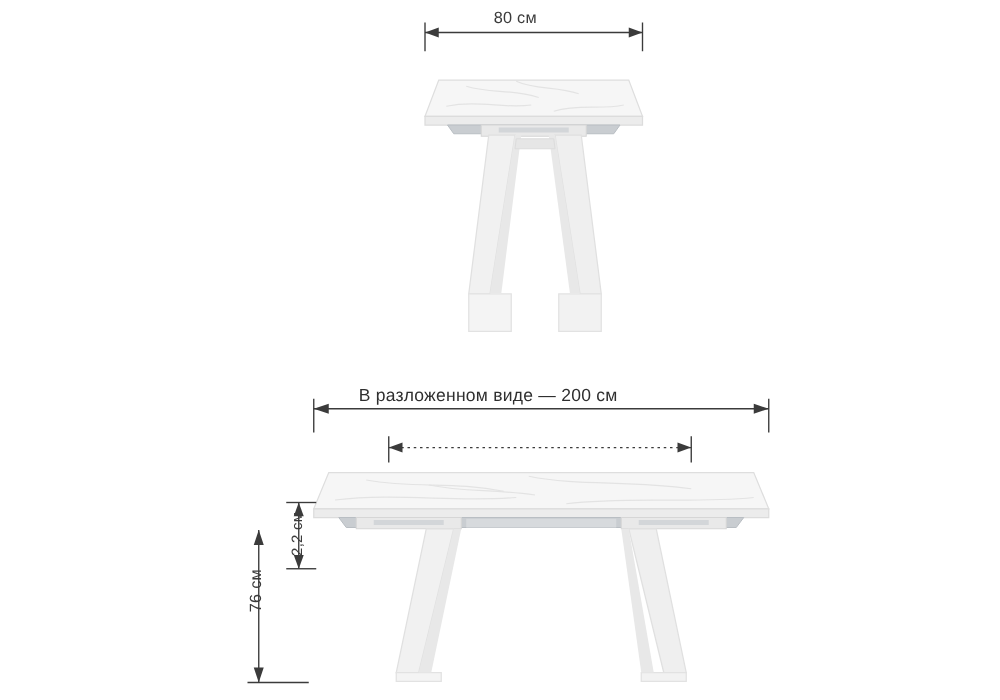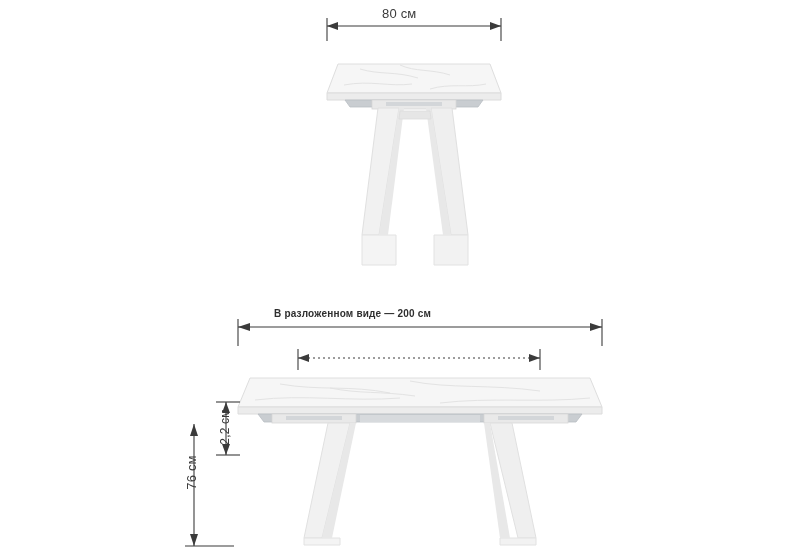--- a/index.html
+++ b/index.html
@@ -9,34 +9,34 @@
   }
   body {
     width: 800px;
     height: 560px;
     position: relative;
     font-family: "Liberation Sans", sans-serif;
     overflow: hidden;
   }
   .stage {
     position: absolute;
-    left: 0; top: 0;
+    left: 13px; top: 0;
     width: 680px;
     height: 560px;
   }
   .dim-label {
     position: absolute;
     color: #3b3b3b;
     font-size: 13px;
     letter-spacing: 0.2px;
     white-space: nowrap;
   }
   .dim-label.big {
-    font-size: 10px;
-    font-weight: 700;
+    font-size: 14px;
+    font-weight: 400;
     color: #2f2f2f;
   }
   .rot90 { transform: rotate(-90deg); }
 
   
   #top-view { position: absolute; left: 300px; top: 45px; width: 220px; height: 230px; }
   #bottom-view { position: absolute; left: 210px; top: 360px; width: 420px; height: 185px; }
 
   svg { display: block; overflow: visible; }
 </style>

